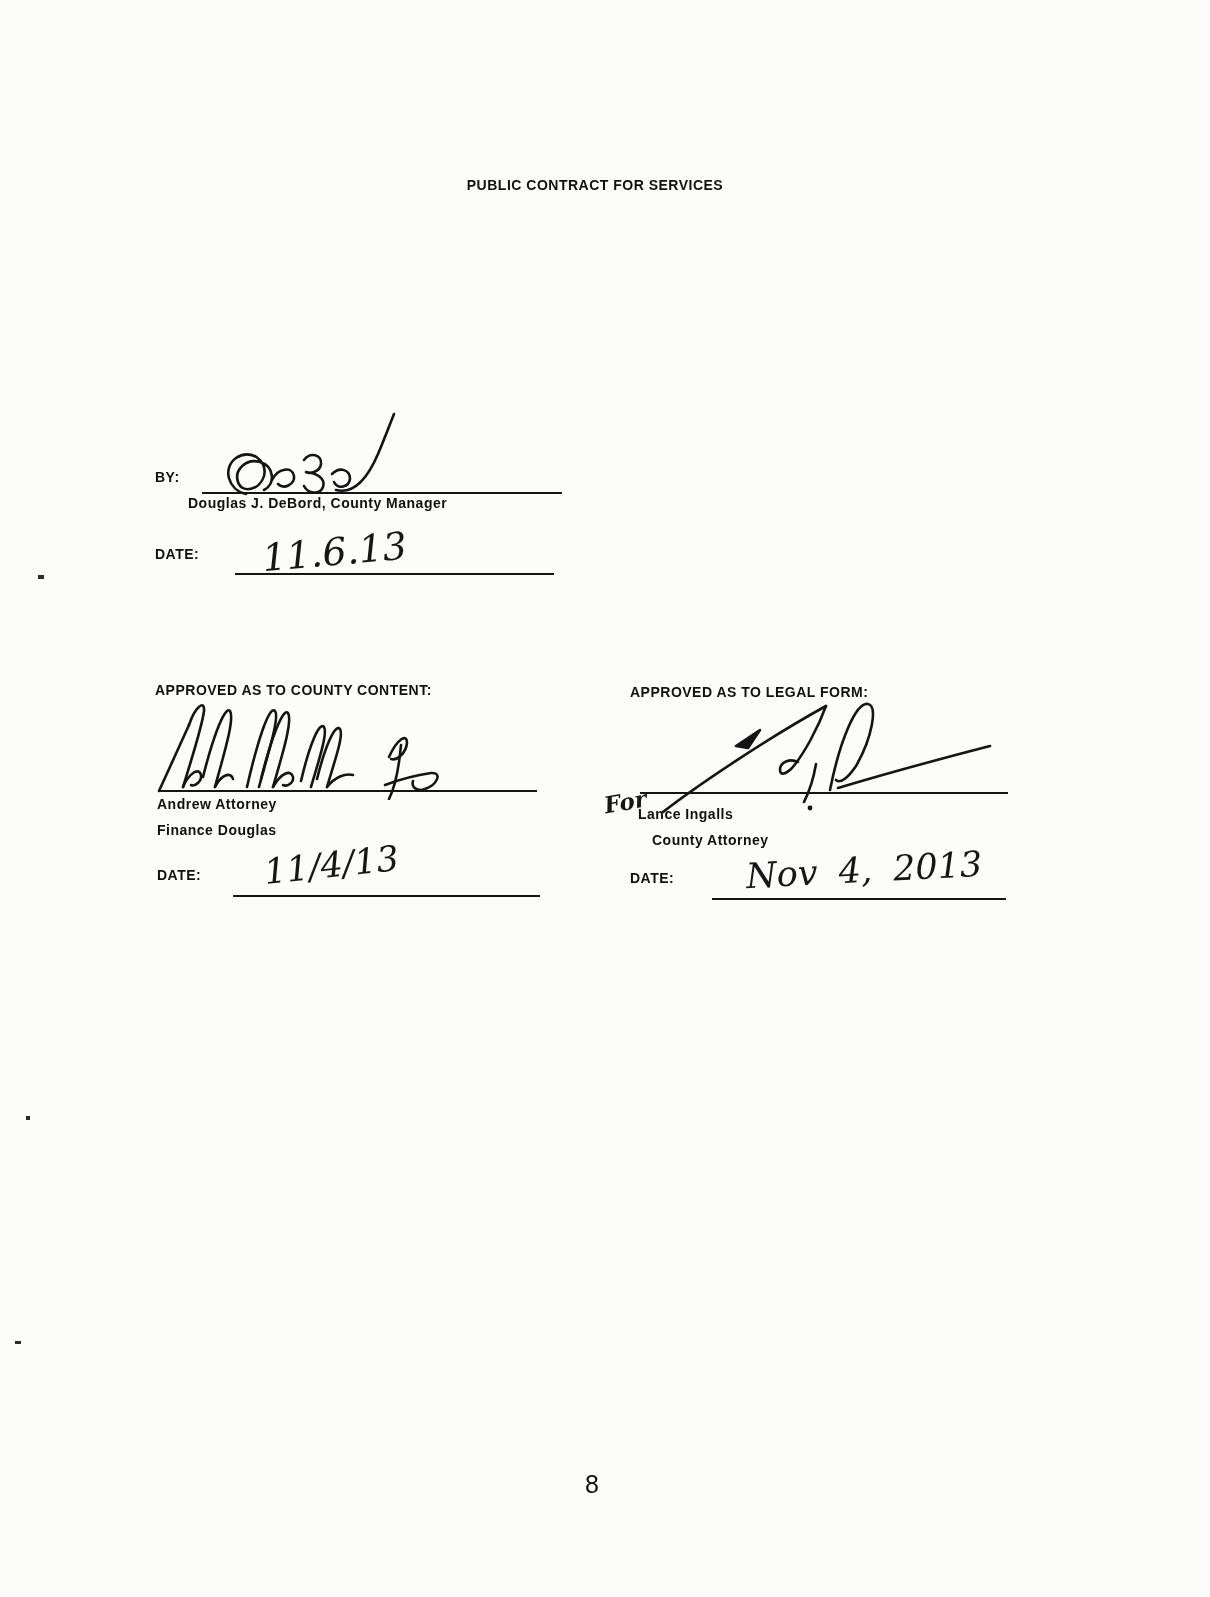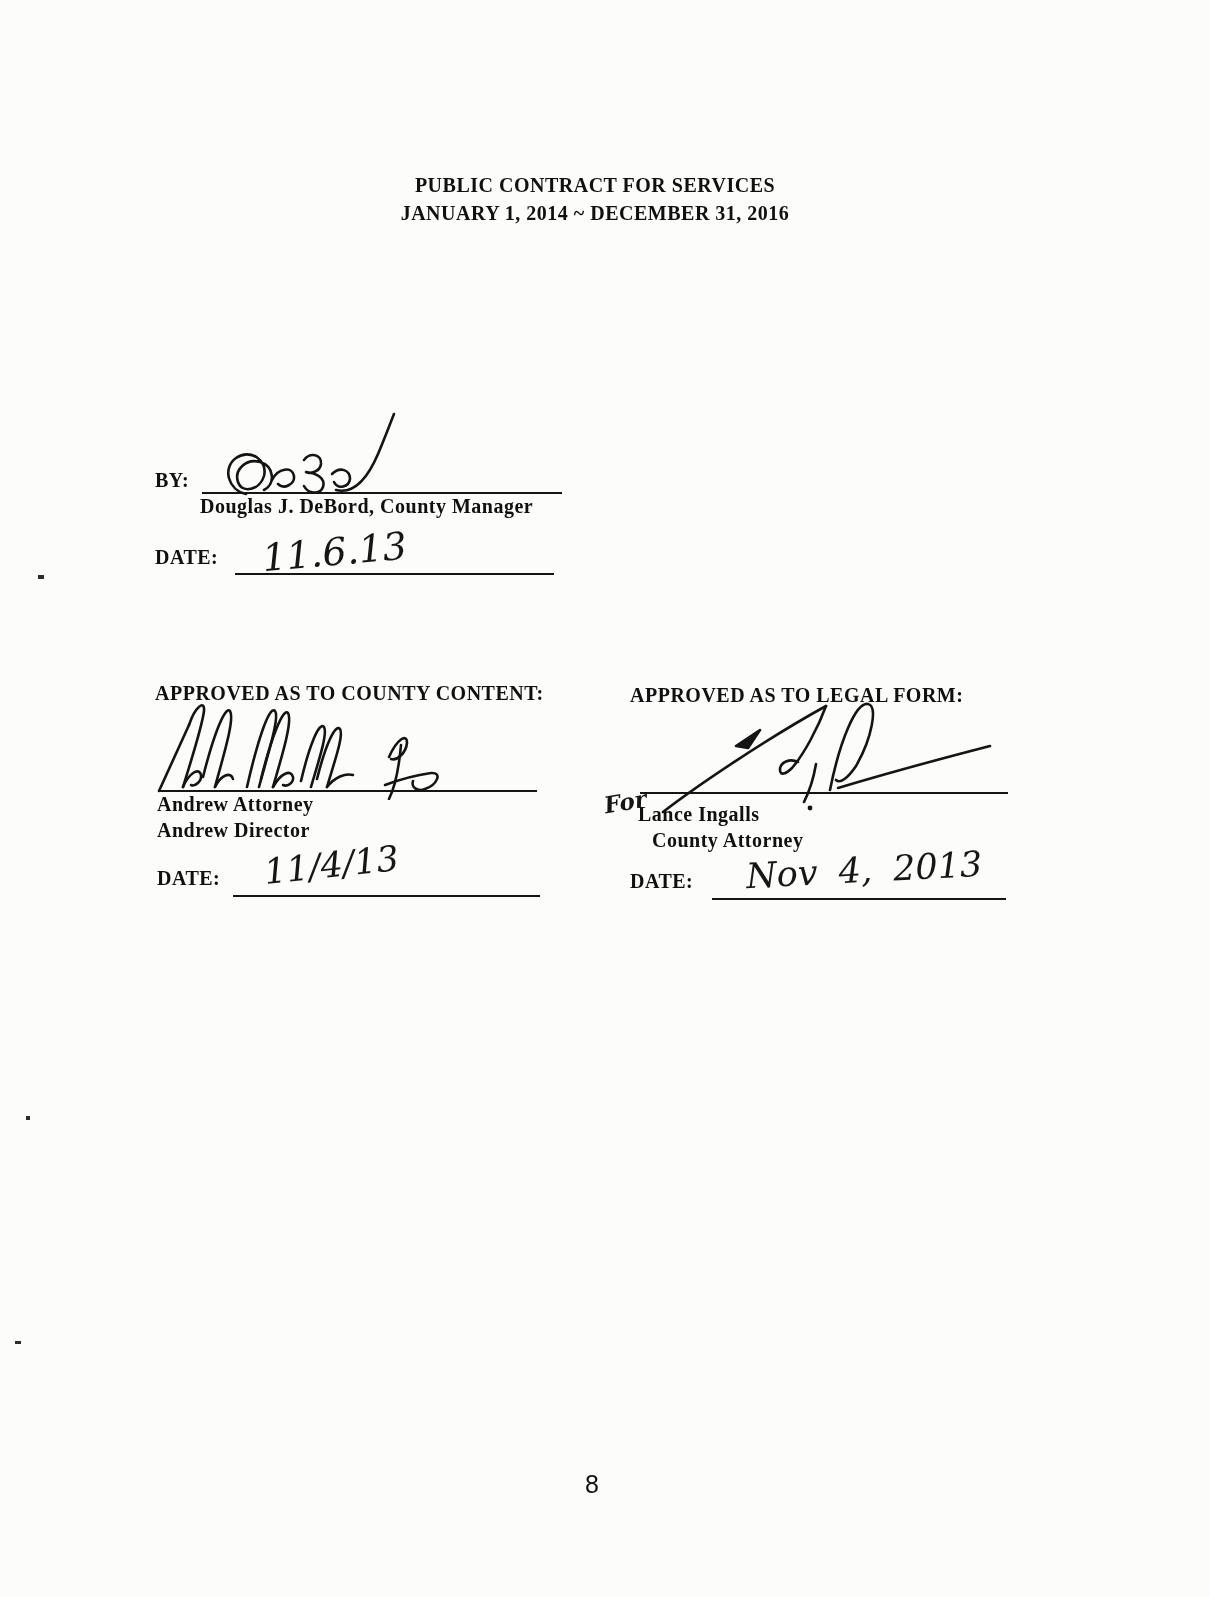--- a/index.html
+++ b/index.html
@@ -6,23 +6,23 @@
   body {
     width: 1210px; height: 1597px;
     background: #fcfcfa;
     font-family: "Liberation Serif", serif;
     color: #101010;
     position: relative;
     overflow: hidden;
   }
   .abs { position: absolute; }
   .label {
-    font-family: Liberation Serif, serif;
+    font-family: Liberation Sans, sans-serif;
     font-weight: bold;
-    font-size: 20px;
+    font-size: 14px;
     letter-spacing: 0.5px;
     color: #101010;
     white-space: nowrap;
   }
   .title-block {
     left: 0; width: 1190px; top: 171px;
     text-align: center;
     line-height: 28px;
   }
   .sig-line {
@@ -53,38 +53,37 @@
     font-family: "Liberation Sans", sans-serif;
     font-size: 25px;
     color: #101010;
   }
 </style>
 </head>
 <body>
 
 <div class="abs title-block">
   <div class="label">PUBLIC CONTRACT FOR SERVICES</div>
-  <div class="label">JANUARY 1, 2014 ~ DECEMBER 31, 2016</div>
 </div>
 
 <div class="abs" style="left:155px; top:359px; line-height:28.5px;">
 </div>
 
 <div class="abs label" style="left:155px; top:469px;">BY:</div>
 <div class="sig-line" style="left:202px; top:492px; width:360px;"></div>
 
 <svg class="sig-svg" style="left:212px; top:410px;" width="195" height="100" viewBox="0 0 195 100" aria-label="signature">
   <path d="M34 84 C16 80 10 58 24 48 C38 38 56 50 52 66 C48 80 30 84 26 72 C22 60 34 48 48 52 C62 56 64 74 52 80"></path>
   <path d="M60 70 C66 58 80 56 82 66 C83 74 72 80 66 74"></path>
   <path d="M92 50 C98 42 110 44 109 54 C108 62 98 64 94 62 C104 63 114 68 111 77 C108 85 96 84 92 76"></path>
   <path d="M120 64 C128 56 138 60 138 69 C137 77 126 80 122 72"></path>
   <path d="M124 80 C140 84 154 72 166 44 C172 30 178 14 182 4"></path>
 </svg>
 
-<div class="abs label" style="left:200px; top:495px;">Douglas J. DeBord, County Manager</div>
+<div class="abs label" style="left:188px; top:495px;">Douglas J. DeBord, County Manager</div>
 
 <div class="abs label" style="left:155px; top:546px;">DATE:</div>
 <div class="sig-line" style="left:235px; top:573px; width:319px;"></div>
 <div class="handwriting" style="left:262px; top:530px; font-size:38px; transform:rotate(-5deg);">11.6.13</div>
 
 <div class="abs label" style="left:155px; top:682px;">APPROVED AS TO COUNTY CONTENT:</div>
 
 <svg class="sig-svg" style="left:155px; top:695px;" width="335" height="105" viewBox="0 0 335 105" aria-label="signature">
   <path d="M4 96 C14 74 24 52 34 30"></path>
   <path d="M34 30 C40 12 50 4 49 16 C47 32 36 66 28 92"></path>
@@ -99,21 +98,21 @@
   <path d="M172 92 C180 82 190 78 198 80"></path>
   <path d="M234 62 C242 44 252 38 252 48 C251 58 242 66 236 64"></path>
   <path d="M246 50 C244 72 240 92 234 104"></path>
   <path d="M230 90 C246 84 262 80 276 78 C288 77 282 90 270 94 C262 97 256 92 258 86"></path>
 </svg>
 
 <div class="sig-line" style="left:158px; top:790px; width:379px;"></div>
 
 <div class="abs name-block" style="left:157px; top:791px;">
   <div class="label">Andrew Attorney</div>
-  <div class="label">Andrew Director</div>
+  <div class="label">Finance Douglas</div>
 </div>
 
 <div class="abs label" style="left:157px; top:867px;">DATE:</div>
 <div class="sig-line" style="left:233px; top:895px; width:307px;"></div>
 <div class="handwriting" style="left:264px; top:845px; font-size:35px; transform:rotate(-6deg);">11/4/13</div>
 
 <div class="abs label" style="left:630px; top:684px;">APPROVED AS TO LEGAL FORM:</div>
 
 <svg class="sig-svg" style="left:608px; top:680px;" width="395" height="135" viewBox="0 0 395 135" aria-label="signature">
   <path d="M55 132 C90 105 160 58 218 26"></path>

